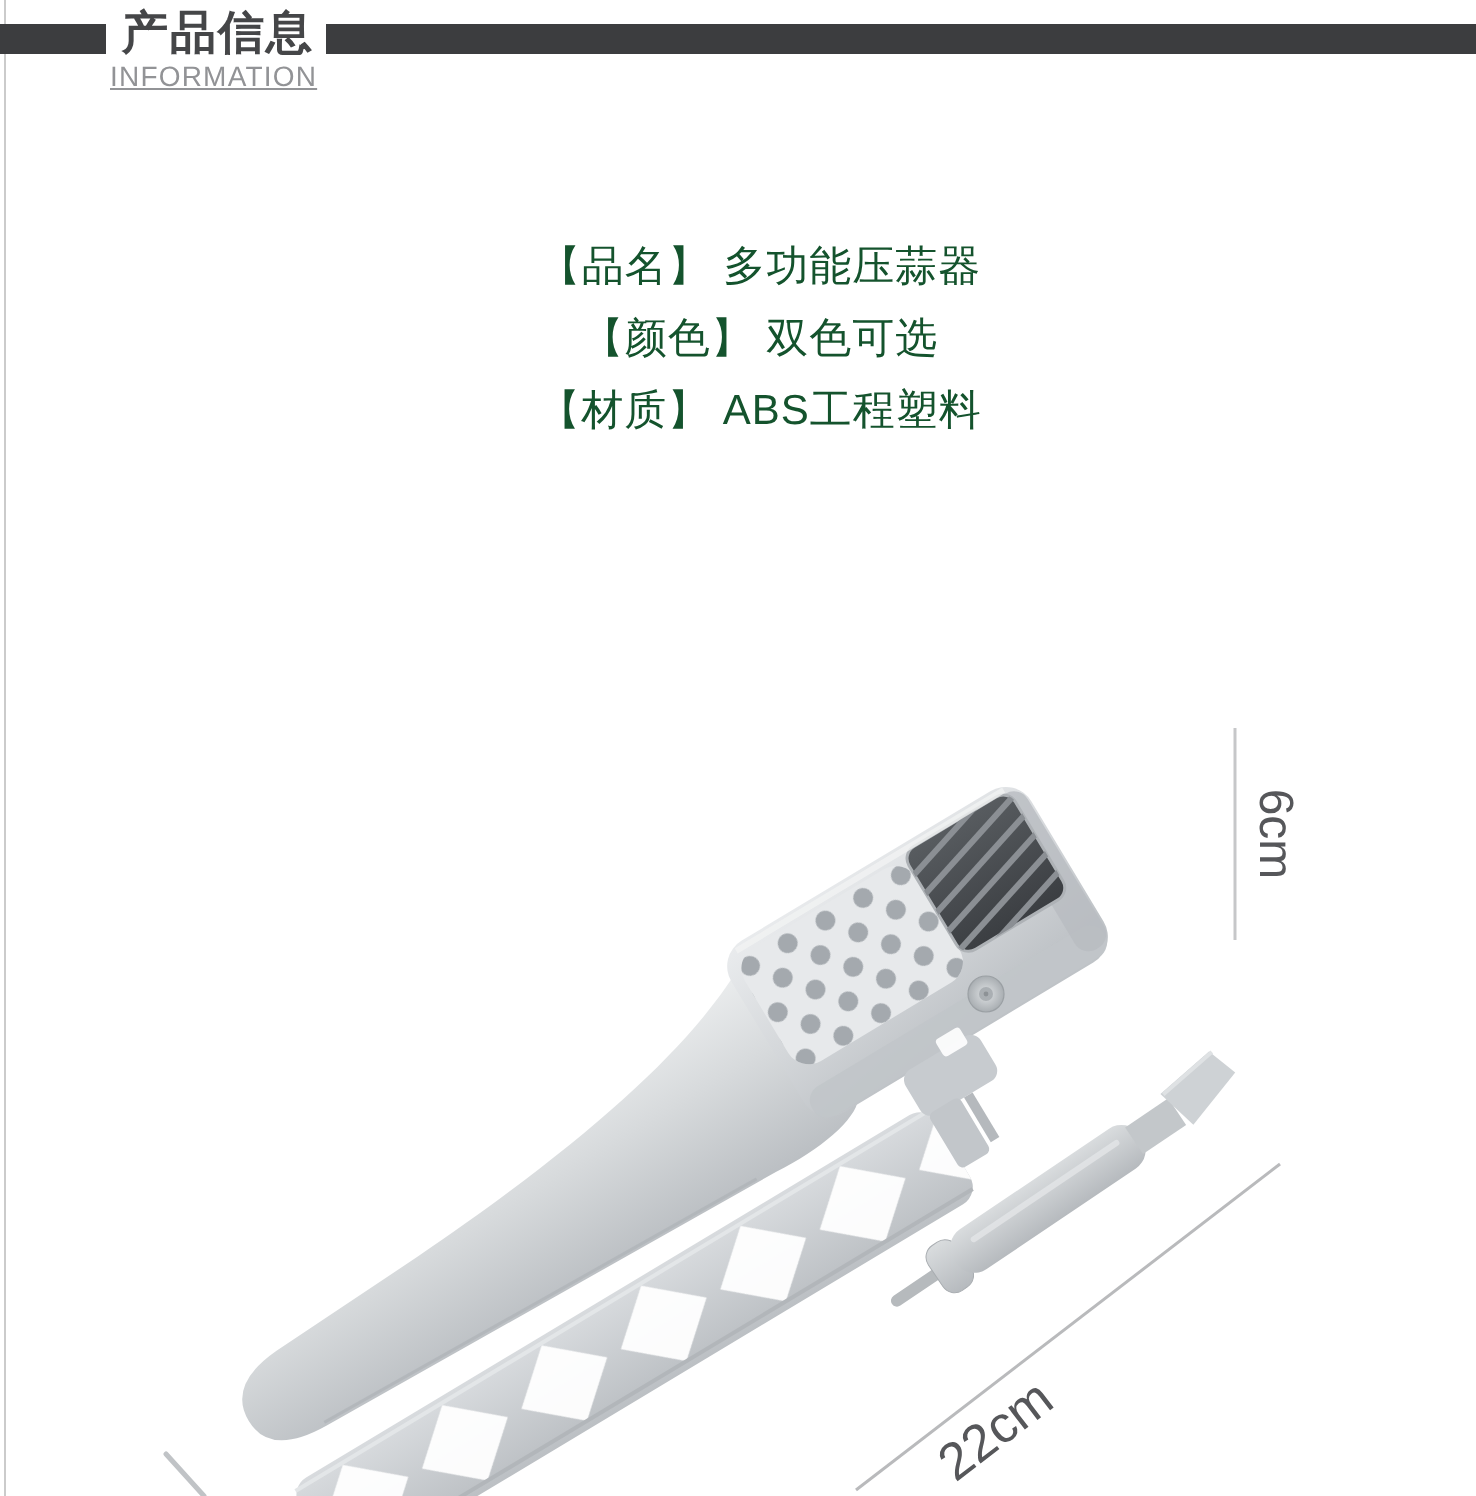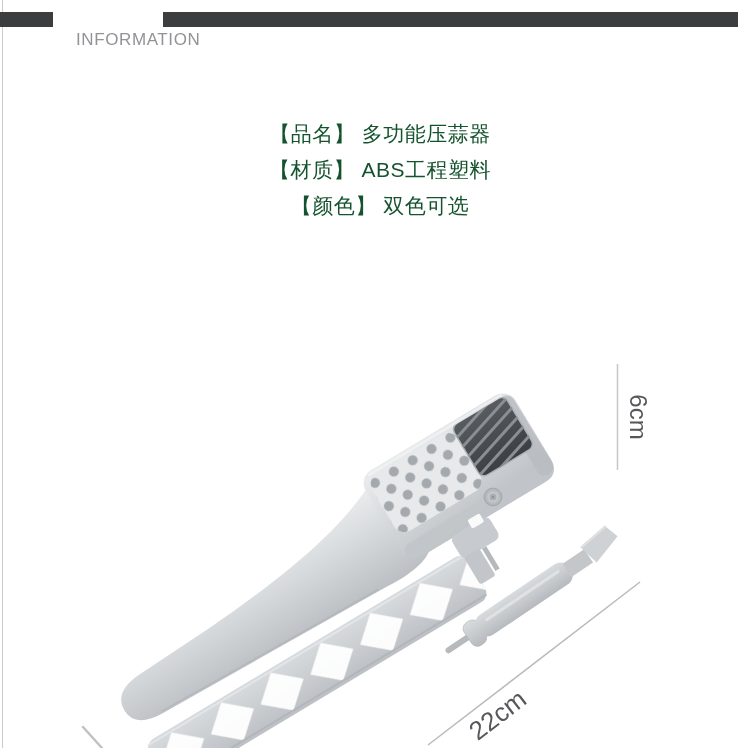--- a/index.html
+++ b/index.html
@@ -7,46 +7,47 @@
        font-family:"Liberation Sans","DejaVu Sans",sans-serif;}
   .page{position:relative;width:738px;height:748px;background:#ffffff;overflow:hidden;}
 
   .left-rule{position:absolute;left:2px;top:0;width:1px;height:748px;background:#cbcbcb;}
 
   .hdr-bar{position:absolute;top:12px;height:15px;background:#3c3d3f;}
   .hdr-bar.left{left:0;width:53px;}
   .hdr-bar.right{left:163px;width:575px;}
   .hdr-title{position:absolute;left:61px;top:2px;font-size:23px;font-weight:700;
              color:#454648;letter-spacing:1px;line-height:28px;white-space:nowrap;}
-  .hdr-sub{position:absolute;left:76px;top:30px;font-size:17px;color:#929396;
-           letter-spacing:0.6px;white-space:nowrap;}
+  .hdr-sub{position:absolute;left:55px;top:30px;font-size:14px;color:#929396;
+           letter-spacing:0.6px;white-space:nowrap;text-decoration:underline;}
 
   .specs{position:absolute;left:22px;top:116px;width:716px;text-align:center;
          color:#14532d;font-size:21px;letter-spacing:0.5px;}
   .specs .spec-line{line-height:36px;white-space:nowrap;}
 
   .figure{position:absolute;left:0;top:0;width:738px;height:748px;}
   svg{display:block;}
   .dim-text{fill:#56575a;font-family:"Liberation Sans","DejaVu Sans",sans-serif;}
 </style>
 </head>
 <body>
 
 <div class="page">
 
   <div class="left-rule"></div>
 
   <div class="hdr-bar left"></div>
   <div class="hdr-bar right"></div>
+  <div class="hdr-title">产品信息</div>
   <div class="hdr-sub">INFORMATION</div>
 
   <div class="specs">
     <div class="spec-line">【品名】 多功能压蒜器</div>
+    <div class="spec-line">【颜色】 双色可选</div>
     <div class="spec-line">【材质】 ABS工程塑料</div>
-    <div class="spec-line">【颜色】 双色可选</div>
   </div>
 
   <div class="figure">
     <svg width="738" height="748" viewBox="0 0 738 748">
       <defs>
         <linearGradient id="gHandle" x1="0" y1="0" x2="0" y2="1">
           <stop offset="0" stop-color="#eceeef"></stop>
           <stop offset="0.45" stop-color="#d7dadc"></stop>
           <stop offset="1" stop-color="#bbbfc3"></stop>
         </linearGradient>

